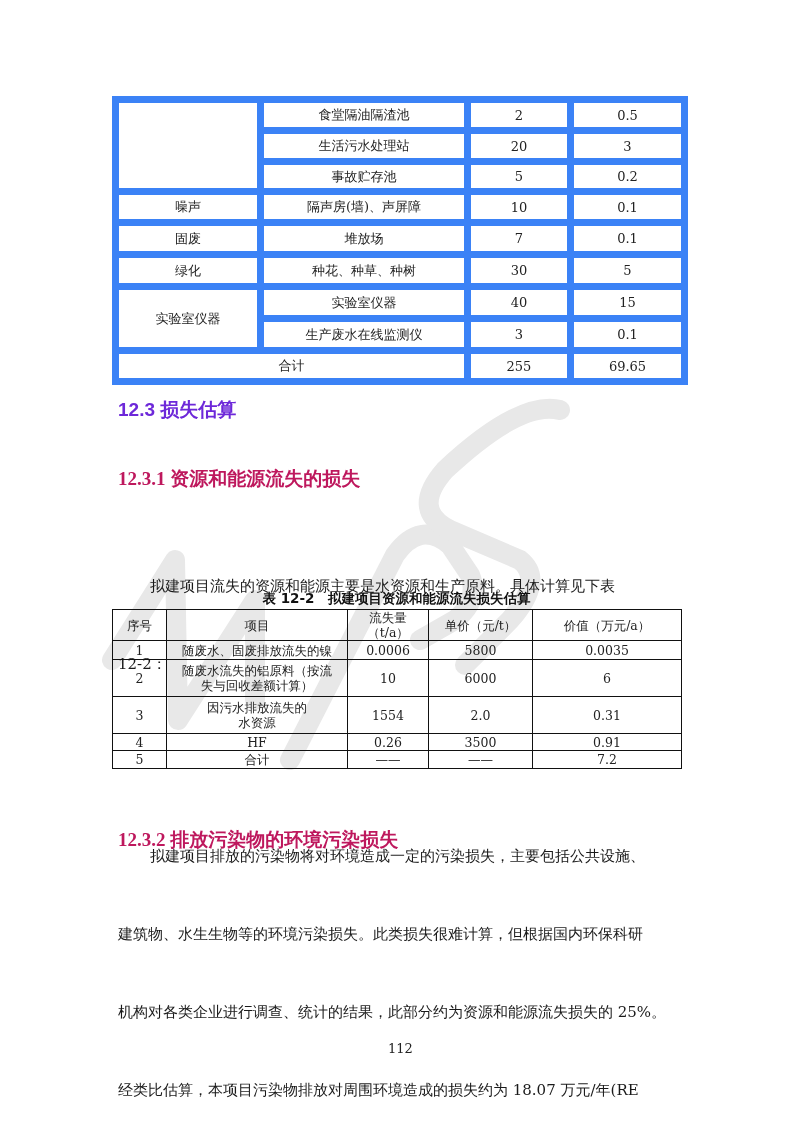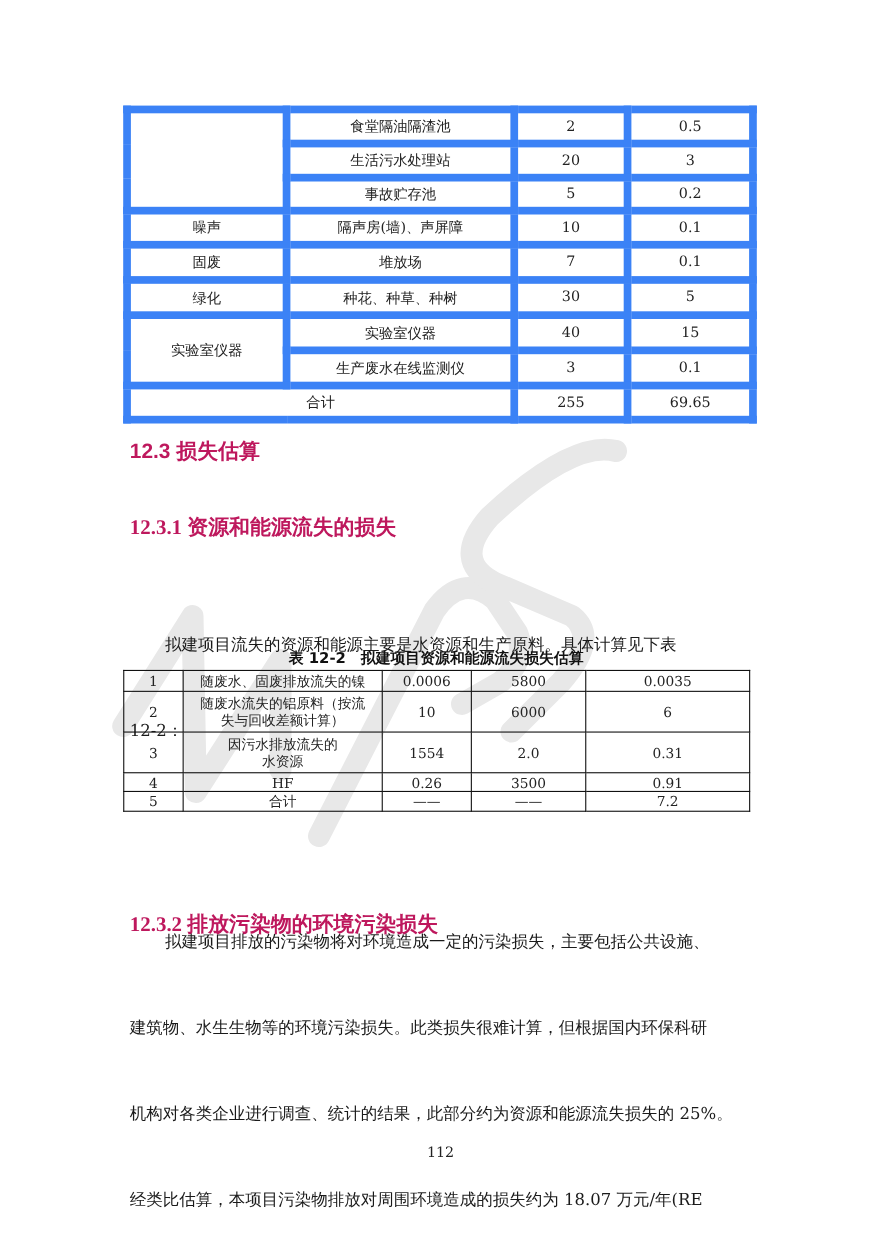--- a/index.html
+++ b/index.html
@@ -10,21 +10,21 @@
     .content { position: absolute; left: 0; top: 0; width: 793px; height: 1122px; z-index: 1; }
 
     
     .t1 { position: absolute; left: 112px; top: 96px; border-collapse: collapse; table-layout: fixed; width: 569px; }
     .t1 td { border: 7px solid #3b82f6; text-align: center; vertical-align: middle; font-size: 13px; color: #222; padding: 0; }
     .t1 .r31 { height: 31px; }
     .t1 .r30 { height: 30px; }
     .t1 .r32 { height: 32px; }
 
     
-    .h2 { position: absolute; left: 118px; top: 397px; font-family: "Liberation Sans", "DejaVu Sans", sans-serif; font-weight: bold; font-size: 19px; color: #be185d; }
+    .h2 { position: absolute; left: 118px; top: 397px; font-family: "Liberation Sans", "DejaVu Sans", sans-serif; font-weight: bold; font-size: 19px; color: #6d28d9; }
     .h3 { position: absolute; left: 118px; font-family: "Liberation Serif", "DejaVu Serif", serif; font-weight: bold; font-size: 19px; color: #be185d; }
 
     .para { position: absolute; left: 118px; width: 566px; font-size: 15px; line-height: 30px; color: #1a1a1a; text-align: justify; }
     .para .line { display: block; white-space: nowrap; margin-top: 48px; }
     .indent { padding-left: 32px; }
 
     .caption { position: absolute; left: 0; width: 793px; top: 590px; text-align: center; font-family: "DejaVu Sans", "Liberation Sans", sans-serif; font-weight: bold; font-size: 13.5px; color: #111; }
 
     
     .t2 { position: absolute; left: 112px; top: 609px; border-collapse: collapse; table-layout: fixed; width: 569px; }
@@ -127,20 +127,27 @@
 
   <table class="t2">
     <colgroup>
       <col style="width:54px">
         <col style="width:181px">
         <col style="width:81px">
         <col style="width:104px">
         <col style="width:149px">
     </colgroup>
     <tbody>
+        <tr class="hdr">
+      <td>序号</td>
+      <td>项目</td>
+      <td>流失量（t/a）</td>
+      <td>单价（元/t）</td>
+      <td>价值（万元/a）</td>
+    </tr>
     <tr class="rsm">
       <td>1</td>
       <td><span>随废水、固废排放流失的镍</span></td>
       <td>0.0006</td>
       <td>5800</td>
       <td>0.0035</td>
     </tr>
     <tr class="rlg">
       <td>2</td>
       <td>

